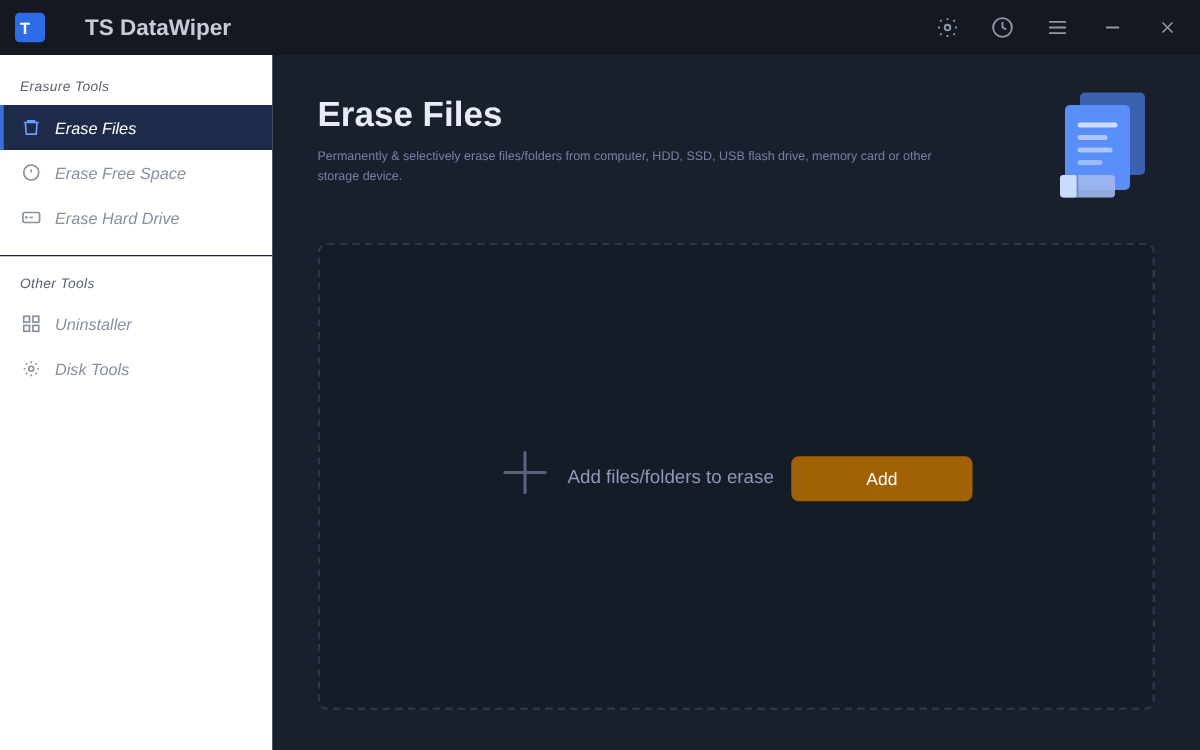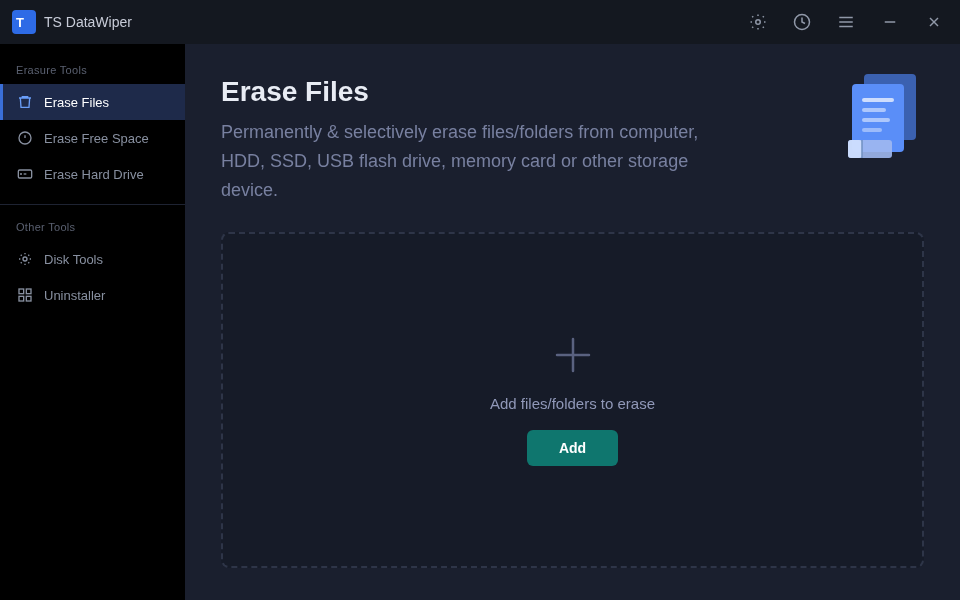--- a/index.html
+++ b/index.html
@@ -26,23 +26,24 @@
       flex-shrink: 0;
     }
 
     .title-bar-left {
       display: flex;
       align-items: center;
       gap: 8px;
     }
 
     .app-title {
-      font-size: 14px;
+      font-size: 18px;
       color: #c8ccd8;
-      font-weight: 400;
+      font-weight: 700;
+      margin-left: 24px;
     }
 
     .title-bar-right {
       display: flex;
       align-items: center;
       gap: 16px;
     }
 
     .title-btn {
       width: 28px;
@@ -59,25 +60,26 @@
 
     
     .main-layout {
       display: flex;
       flex: 1;
       overflow: hidden;
     }
 
     
     .sidebar {
-      width: 185px;
-      background: #000000;
+      width: 218px;
+      background: #ffffff;
       flex-shrink: 0;
       padding: 16px 0;
       overflow-y: auto;
+      font-style: italic;
     }
 
     .sidebar-section-label {
       font-size: 11px;
       color: #5a6070;
       text-transform: none;
       padding: 4px 16px 8px 16px;
       letter-spacing: 0.3px;
     }
 
@@ -134,40 +136,40 @@
     }
 
     .page-title {
       font-size: 28px;
       font-weight: 600;
       color: #e8ecf4;
       margin-bottom: 10px;
     }
 
     .page-description {
-      font-size: 18px;
+      font-size: 10px;
       color: #7880a0;
       line-height: 1.6;
       max-width: 520px;
     }
 
     .header-icon {
       width: 90px;
       height: 100px;
       flex-shrink: 0;
       margin-top: -10px;
     }
 
     
     .drop-zone {
       flex: 1;
       border: 2px dashed #2e3548;
       border-radius: 8px;
       display: flex;
-      flex-direction: column;
+      flex-direction: row;
       align-items: center;
       justify-content: center;
       gap: 14px;
       background: #161b28;
       min-height: 320px;
     }
 
     .drop-plus-icon {
       font-size: 36px;
       color: #5a6280;
@@ -175,27 +177,27 @@
       line-height: 1;
     }
 
     .drop-label {
       font-size: 15px;
       font-weight: 500;
       color: #9098b8;
     }
 
     .add-button {
-      background: #0f766e;
+      background: #a16207;
       color: white;
       border: none;
       border-radius: 6px;
-      padding: 10px 32px;
+      padding: 10px 60px;
       font-size: 14px;
-      font-weight: 700;
+      font-weight: 400;
       cursor: pointer;
       margin-top: 4px;
       transition: background 0.15s;
     }
 
     
     .ts-icon {
       width: 24px;
       height: 24px;
     }
@@ -280,37 +282,37 @@
       <span>Erase Hard Drive</span>
     </div>
 
     <div class="sidebar-divider"></div>
 
     <div class="sidebar-section-label">Other Tools</div>
 
     <div class="sidebar-item">
       <div class="sidebar-icon">
         <svg width="16" height="16" viewBox="0 0 24 24" fill="none" stroke="#8890a0" stroke-width="2">
-          <circle cx="12" cy="12" r="3"></circle>
-          <path d="M12 3v2M12 19v2M3 12h2M19 12h2M5.64 5.64l1.41 1.41M16.95 16.95l1.41 1.41M5.64 18.36l1.41-1.41M16.95 7.05l1.41-1.41"></path>
-        </svg>
-      </div>
-      <span>Disk Tools</span>
-    </div>
-
-    <div class="sidebar-item">
-      <div class="sidebar-icon">
-        <svg width="16" height="16" viewBox="0 0 24 24" fill="none" stroke="#8890a0" stroke-width="2">
           <rect x="3" y="3" width="7" height="7"></rect>
           <rect x="14" y="3" width="7" height="7"></rect>
           <rect x="3" y="14" width="7" height="7"></rect>
           <rect x="14" y="14" width="7" height="7"></rect>
         </svg>
       </div>
       <span>Uninstaller</span>
+    </div>
+
+    <div class="sidebar-item">
+      <div class="sidebar-icon">
+        <svg width="16" height="16" viewBox="0 0 24 24" fill="none" stroke="#8890a0" stroke-width="2">
+          <circle cx="12" cy="12" r="3"></circle>
+          <path d="M12 3v2M12 19v2M3 12h2M19 12h2M5.64 5.64l1.41 1.41M16.95 16.95l1.41 1.41M5.64 18.36l1.41-1.41M16.95 7.05l1.41-1.41"></path>
+        </svg>
+      </div>
+      <span>Disk Tools</span>
     </div>
 
   </div>
 
   <div class="content">
     <div class="content-header">
       <div>
         <h1 class="page-title">Erase Files</h1>
         <p class="page-description">Permanently &amp; selectively erase files/folders from computer, HDD, SSD, USB flash drive, memory card or other storage device.</p>
       </div>

